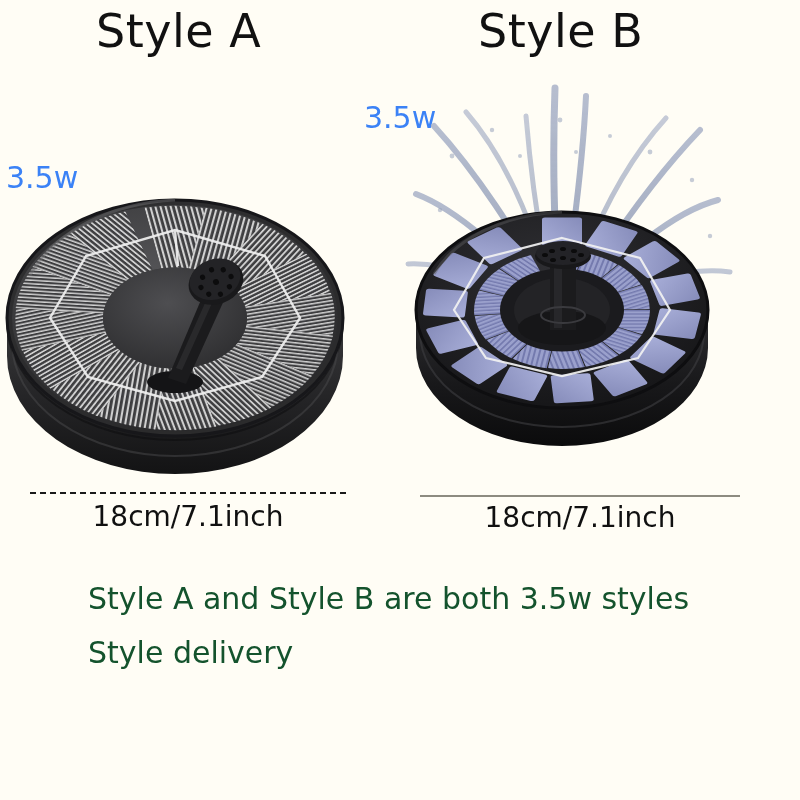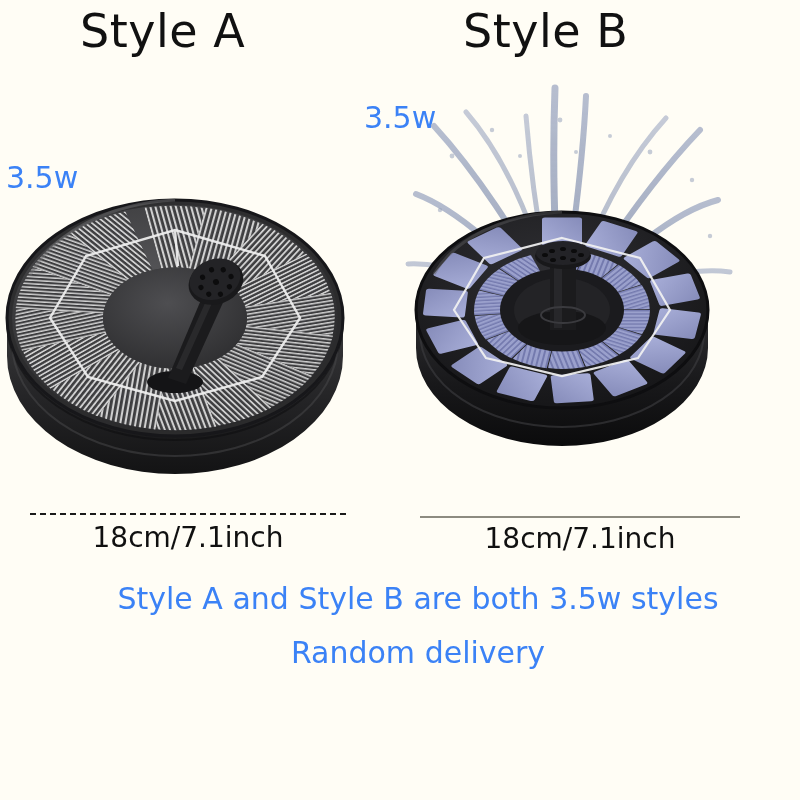--- a/index.html
+++ b/index.html
@@ -19,43 +19,43 @@
   
   .title{
     position:absolute;
     font-family:"DejaVu Sans", sans-serif;
     font-size:46px;
     font-weight:400;
     color:#111111;
     letter-spacing:0.5px;
     white-space:nowrap;
   }
-  #title-a{ left:80px;  top:4px; }
-  #title-b{ left:463px; top:4px; }
+  #title-a{ left:96px;  top:4px; }
+  #title-b{ left:478px; top:4px; }
 
   
   .watt{
     position:absolute;
     font-size:30px;
     color:#3b82f6;
     white-space:nowrap;
     font-family:"DejaVu Sans", sans-serif;
   }
   #watt-a{ left:6px;   top:160px; }
   #watt-b{ left:364px; top:100px; }
 
   
   .stage{ position:absolute; }
   #stage-a{ left:0px;   top:170px; width:400px; height:330px; }
   #stage-b{ left:400px; top:60px;  width:400px; height:440px; }
 
   .stage svg{ display:block; width:100%; height:100%; overflow:visible; }
 
   
-  .ruler{ position:absolute;margin-top:21px; }
+  .ruler{ position:absolute; }
   #ruler-a{ left:30px; top:492px; width:316px; }
   #ruler-b{ left:420px; top:495px; width:320px; }
 
   .rule-line{ height:0; width:100%; }
   .rule-dashed{ border-top:2px dashed #1a1a1a; }
   .rule-solid{  border-top:2px solid #8d8b80; }
 
   .rule-label{
     margin-top:6px;
     text-align:center;
@@ -68,24 +68,23 @@
 
   
   #notes{
     position:absolute;
     left:88px; top:572px;
     width:660px;
   }
   .note-line{
     font-size:30px;
     line-height:54px;
-    color:#3b82f6;
+    color:#14532d;
     white-space:nowrap;
     font-family:"DejaVu Sans", sans-serif;
-    text-align:center;
   }
 </style>
 </head>
 <body>
 
 <div id="page">
 
   <div class="title" id="title-a">Style A</div>
 
   <div class="title" id="title-b">Style B</div>
@@ -363,16 +362,16 @@
     <div class="rule-label">18cm/7.1inch</div>
   </div>
 
   <div class="ruler" id="ruler-b">
     <div class="rule-line rule-solid"></div>
     <div class="rule-label">18cm/7.1inch</div>
   </div>
 
   <div id="notes">
     <div class="note-line">Style A and Style B are both 3.5w styles</div>
-    <div class="note-line">Random delivery</div>
+    <div class="note-line">Style delivery</div>
   </div>
 
 </div>
 
 </body></html>

